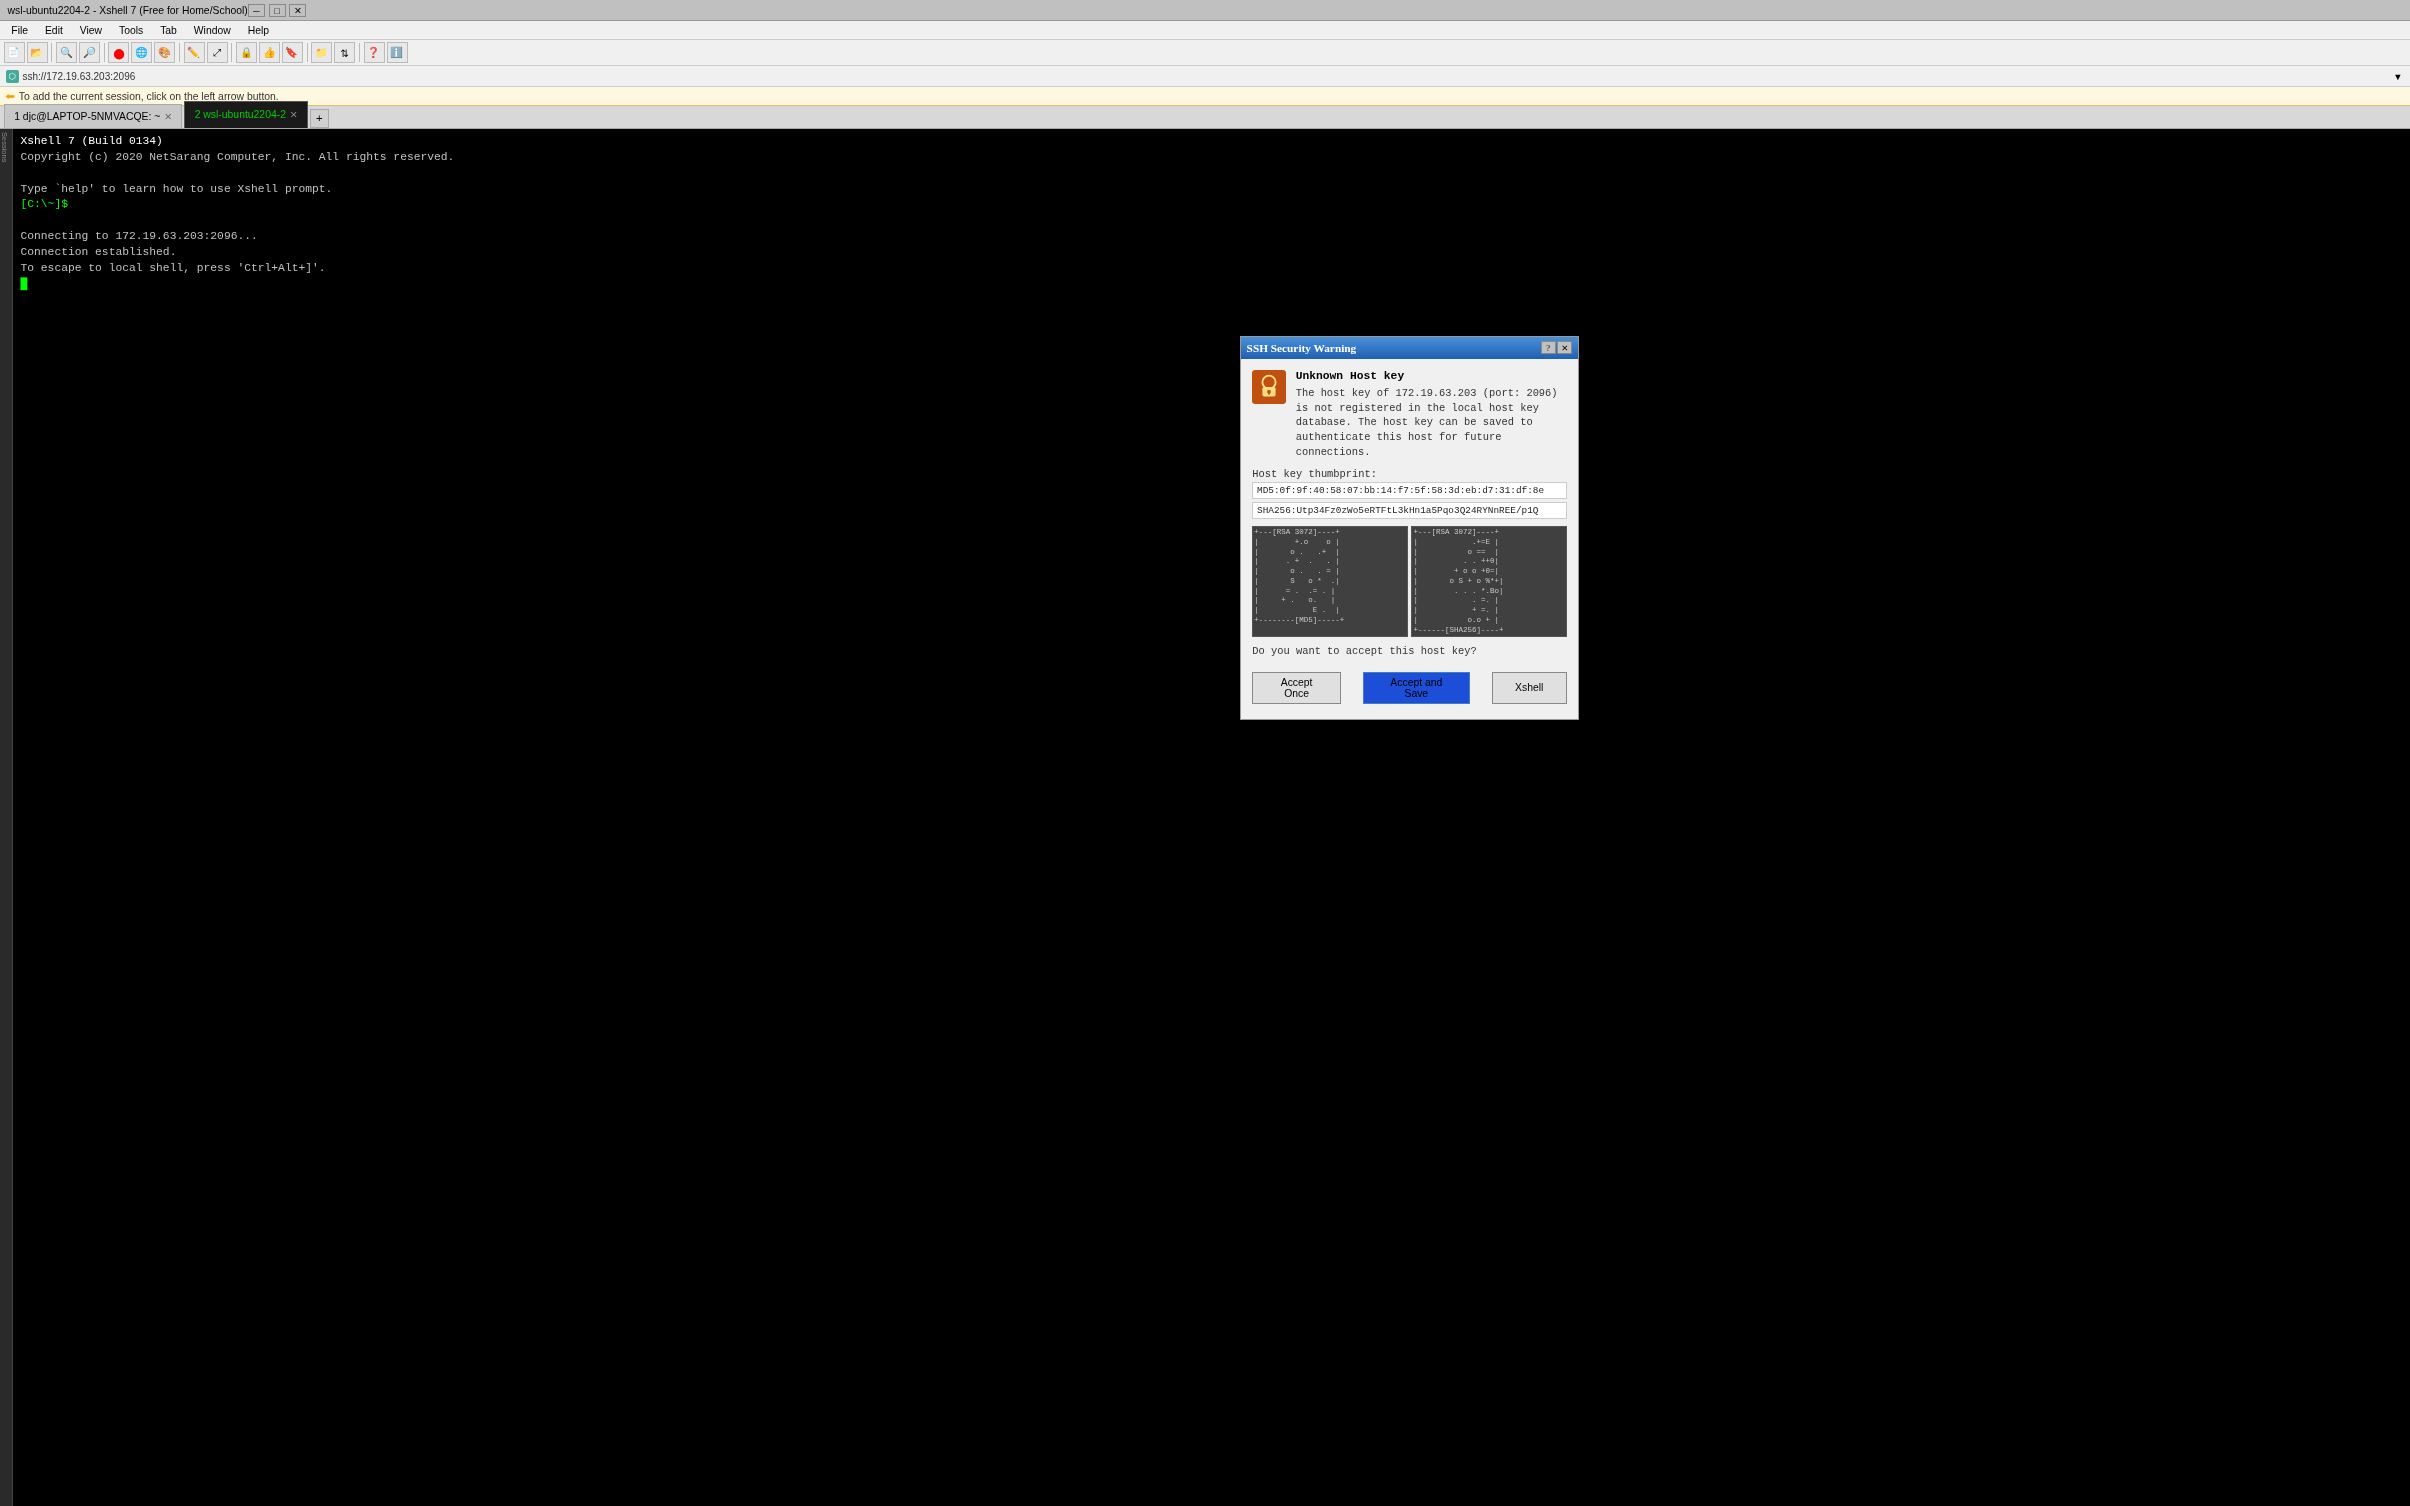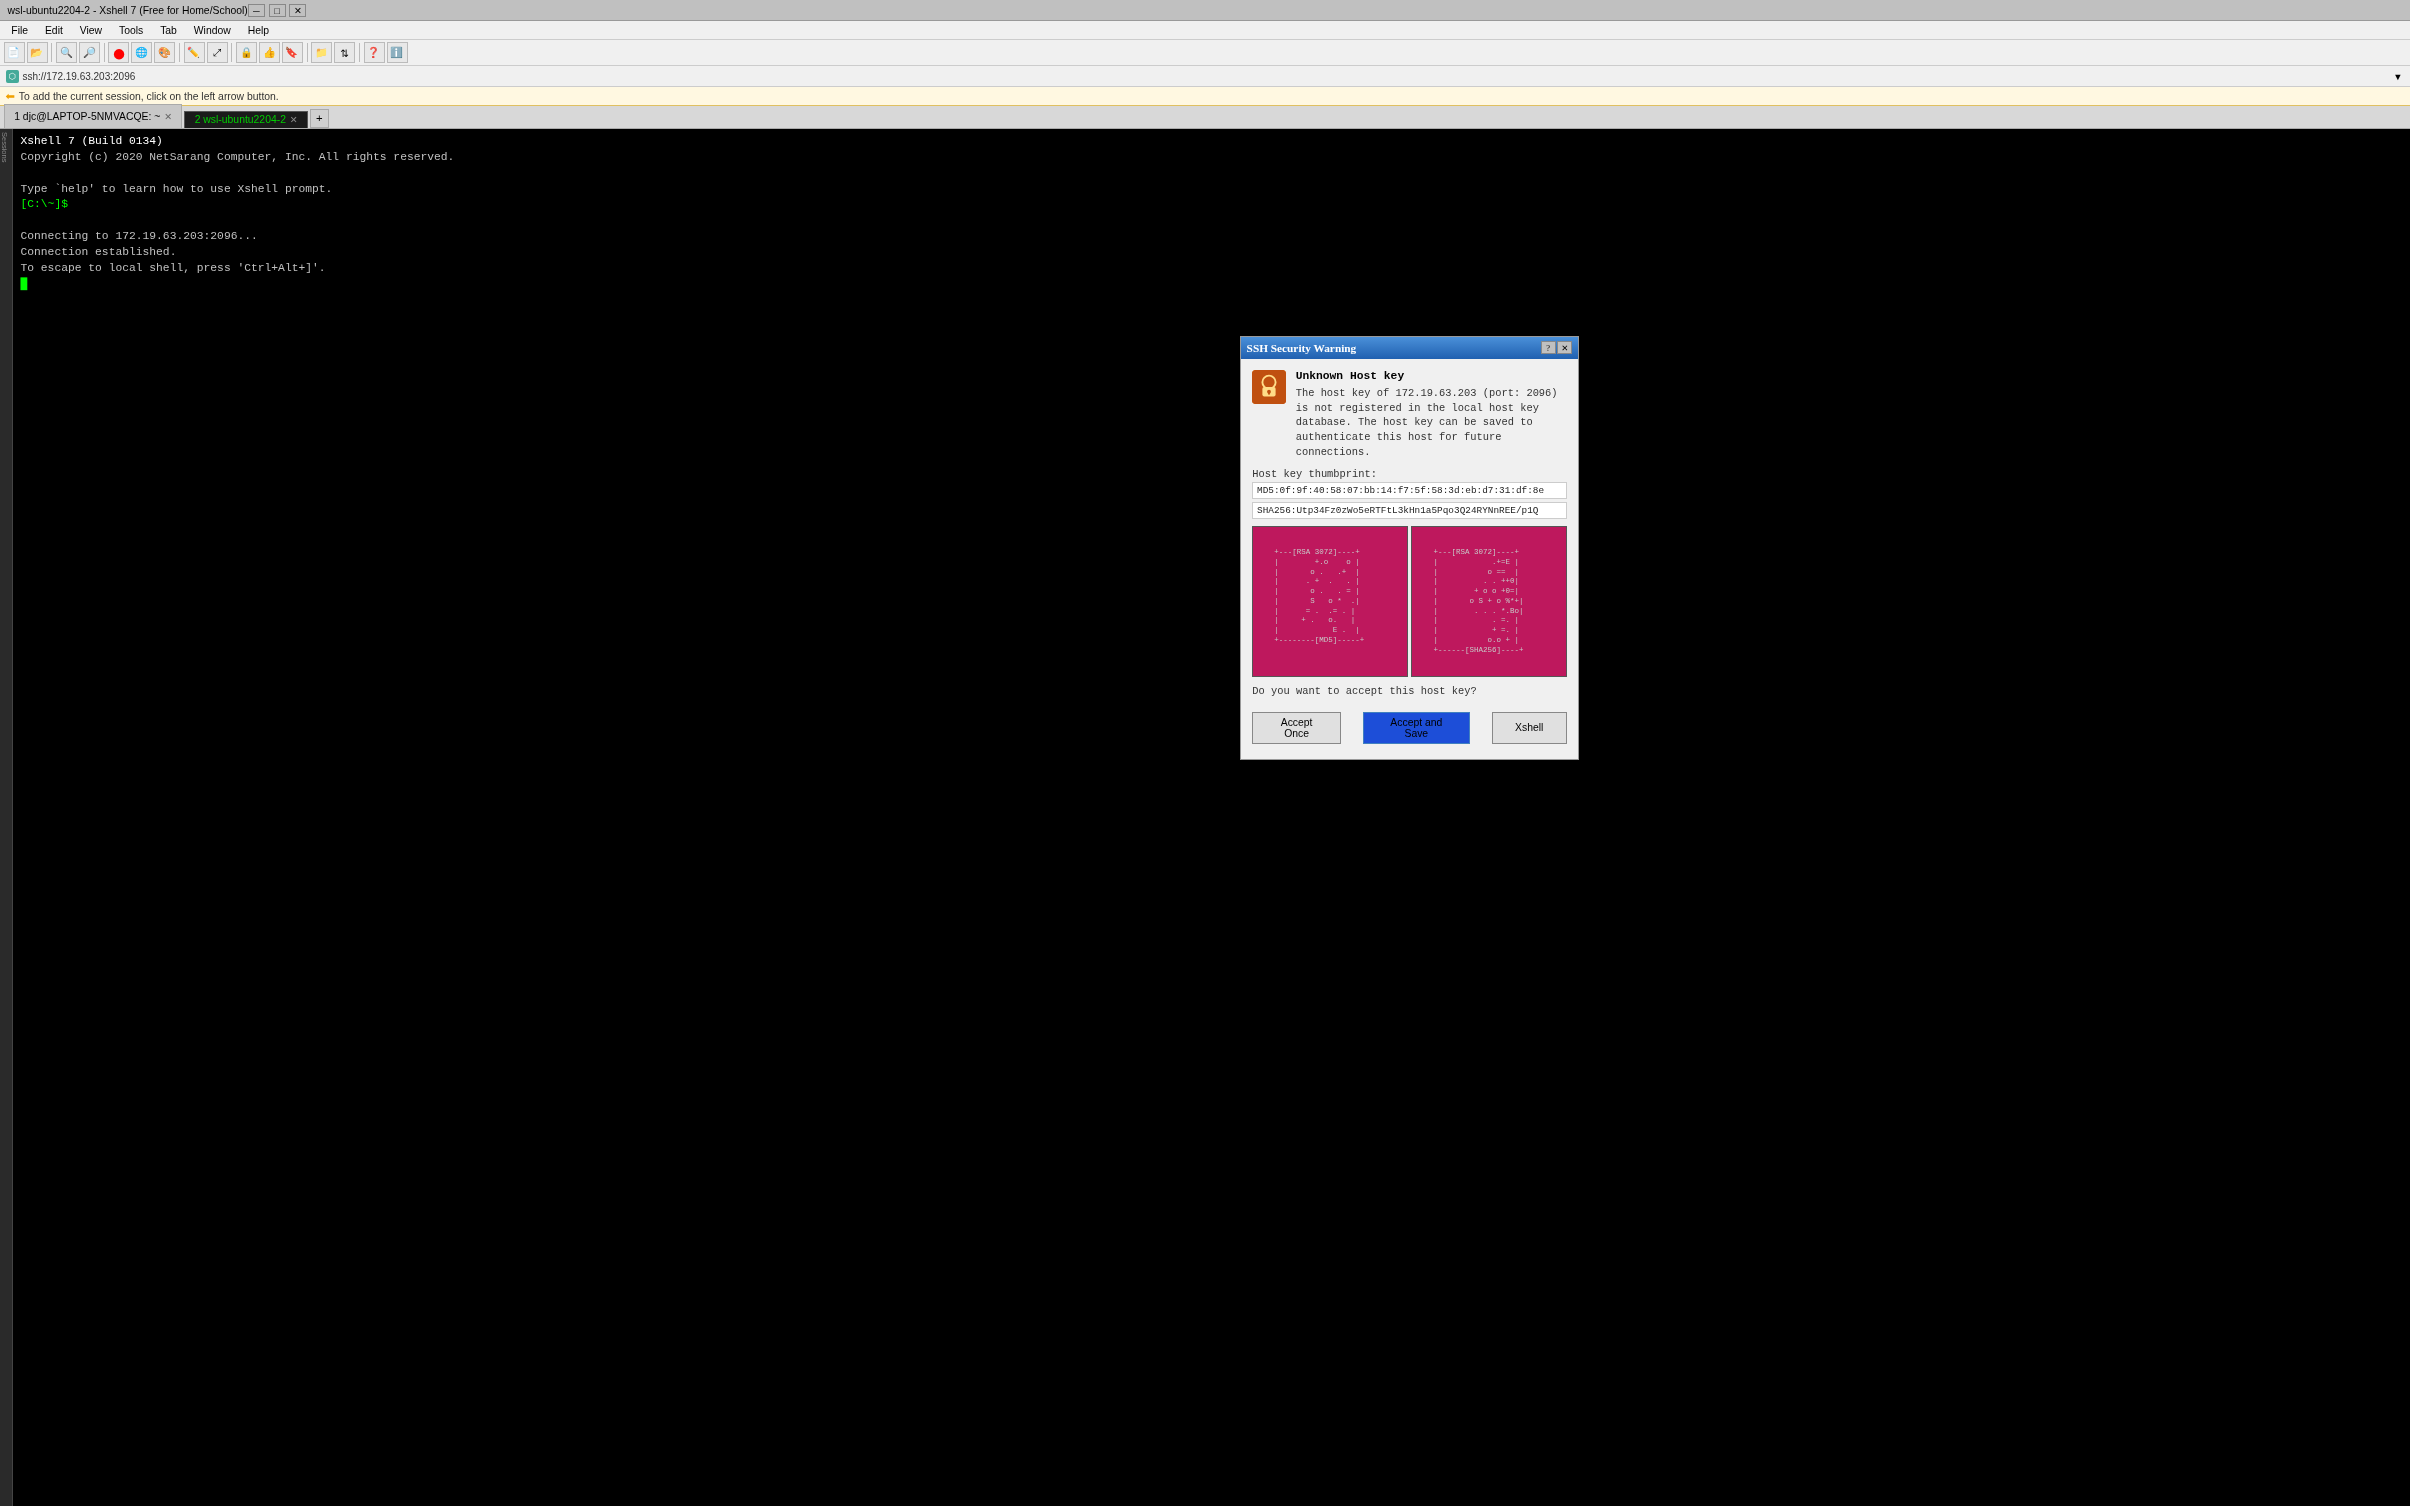--- a/index.html
+++ b/index.html
@@ -149,21 +149,21 @@
       align-items: center;
       gap: 3.8px;
       cursor: pointer;
       border: 0.9px solid #aaa;
       border-bottom: none;
       background: #c8c8c8;
       margin-right: 1.9px;
     }
     .tab.active {
       background: #f0f0f0;
-      height: 17px;
+      height: 27px;
     }
     .tab-close {
       font-size: 9.4px;
       cursor: pointer;
       color: #666;
     }
     .tab-add {
       width: 19px;
       height: 19px;
       background: #d0d0d0;
@@ -303,25 +303,25 @@
       padding: 1.9px 3.8px;
       border: 0.9px solid #ccc;
     }
     #key-art-container {
       display: flex;
       gap: 3.8px;
       margin: 5.6px 0;
     }
     .key-art {
       flex: 1;
-      background: #be185d;
+      background: #404040;
       color: #c8c8c8;
       font-family: 'Courier New', monospace;
       font-size: 7.5px;
-      padding: 21px;
+      padding: 1px;
       line-height: 1.3;
       white-space: pre;
       border: 0.9px solid #555;
     }
     .dialog-question {
       font-size: 10.4px;
       color: #333;
       margin: 7.5px 0;
     }
     #dialog-buttons {

